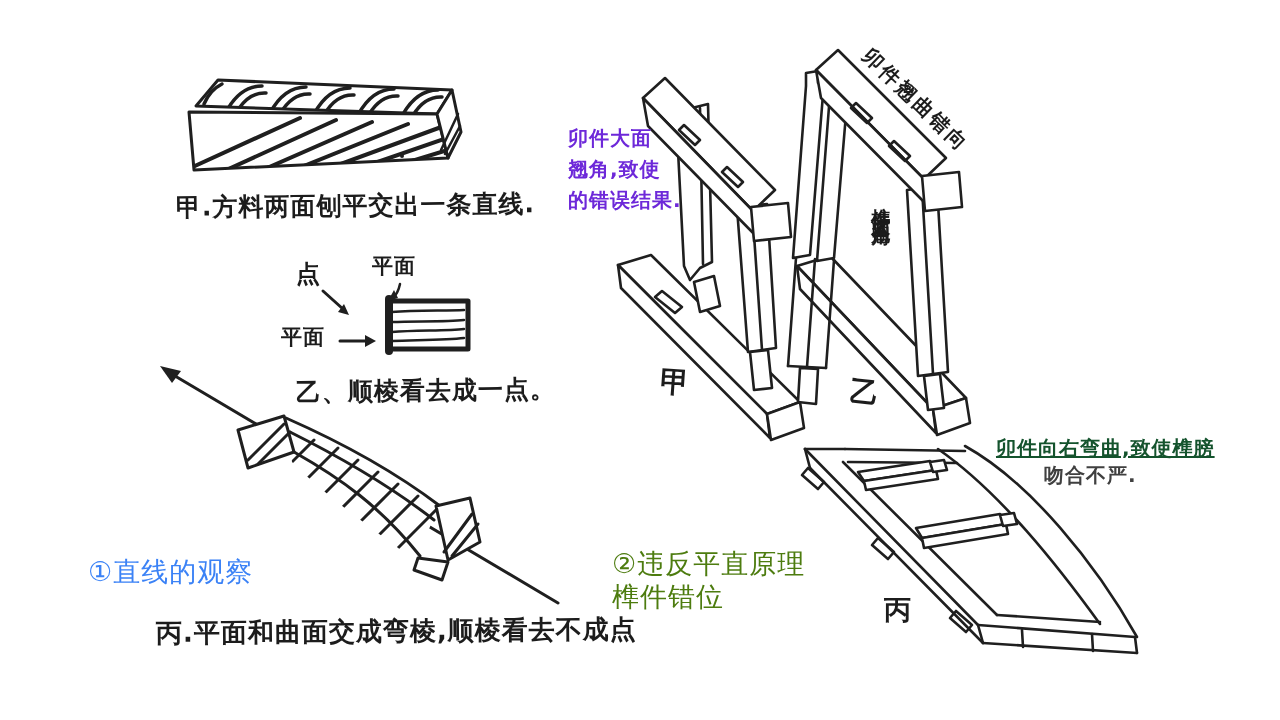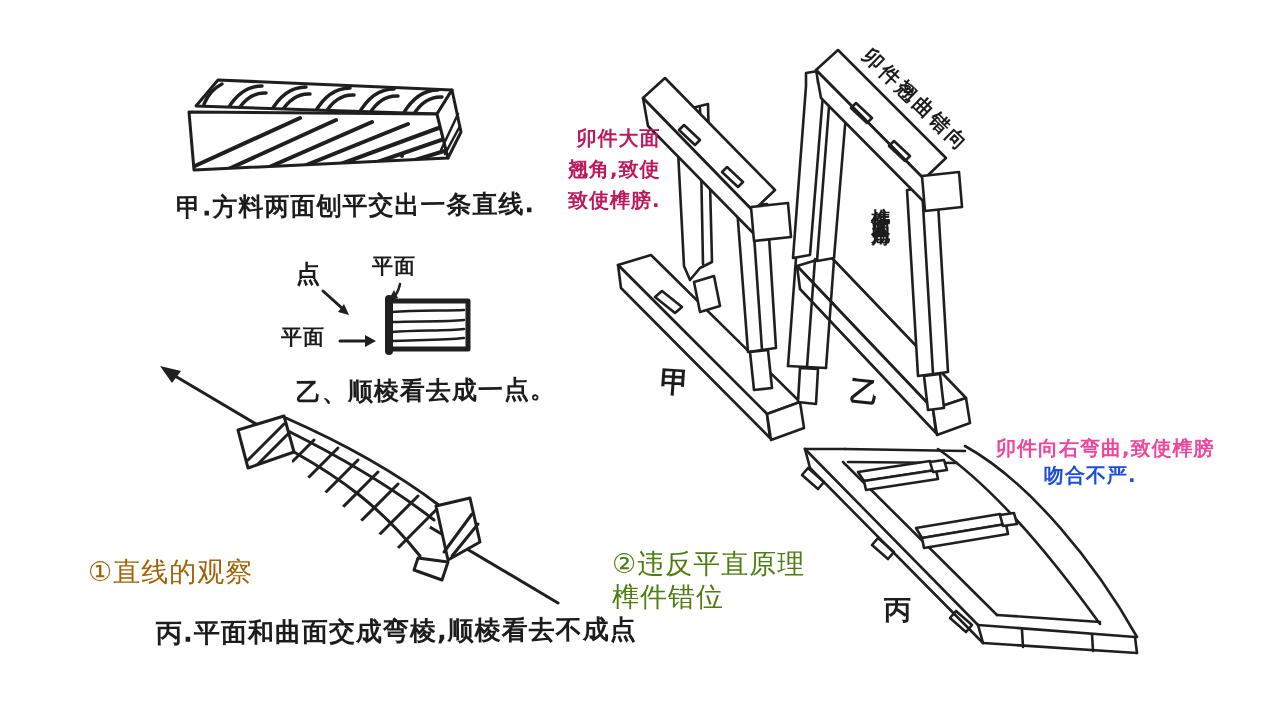--- a/index.html
+++ b/index.html
@@ -216,33 +216,33 @@
     </g>
   </svg>
 
   <div class="ink hand-a" style="color: rgb(28, 28, 28);">甲.方料两面刨平交出一条直线.</div>
   <div class="ink lbl-plane-top" style="color: rgb(28, 28, 28);">平面</div>
   <div class="ink lbl-point" style="color: rgb(28, 28, 28);">点</div>
   <div class="ink lbl-plane-left" style="color: rgb(28, 28, 28);">平面</div>
   <div class="ink hand-b" style="color: rgb(28, 28, 28);">乙、顺棱看去成一点。</div>
   <div class="ink hand-c" style="color: rgb(28, 28, 28);">丙.平面和曲面交成弯棱,顺棱看去不成点</div>
 
-  <div class="ink ann-a" style="color: #be185d; text-align: right;">
+  <div class="ink ann-a" style="color: #6d28d9;">
     <div>卯件大面</div>
     <div>翘角,致使</div>
-    <div>致使榫膀.</div>
+    <div>的错误结果.</div>
   </div>
   <div class="ink ann-b-top" style="color: rgb(28, 28, 28);">卯件翘曲错向</div>
   <div class="ink ann-b-side" style="color: rgb(28, 28, 28);">榫件大面翘角</div>
-  <div class="ink ann-c1" style="color: #ec4899;">卯件向右弯曲,致使榫膀</div>
-  <div class="ink ann-c2" style="color: #1d4ed8;">吻合不严.</div>
+  <div class="ink ann-c1" style="color: #14532d; text-decoration: underline;">卯件向右弯曲,致使榫膀</div>
+  <div class="ink ann-c2" style="color: #404040;">吻合不严.</div>
 
   <div class="ink flbl-a" style="color: rgb(28, 28, 28);">甲</div>
   <div class="ink flbl-b" style="color: rgb(28, 28, 28);">乙</div>
   <div class="ink flbl-c" style="color: rgb(28, 28, 28);">丙</div>
 
-  <div class="orange sec1" style="color: #a16207;">①直线的观察</div>
+  <div class="orange sec1" style="color: #3b82f6;">①直线的观察</div>
   <div class="orange sec2" style="color: #4d7c0f;">
     <div>②违反平直原理</div>
     <div>榫件错位</div>
   </div>
 
 </div>
 
 </body></html>

